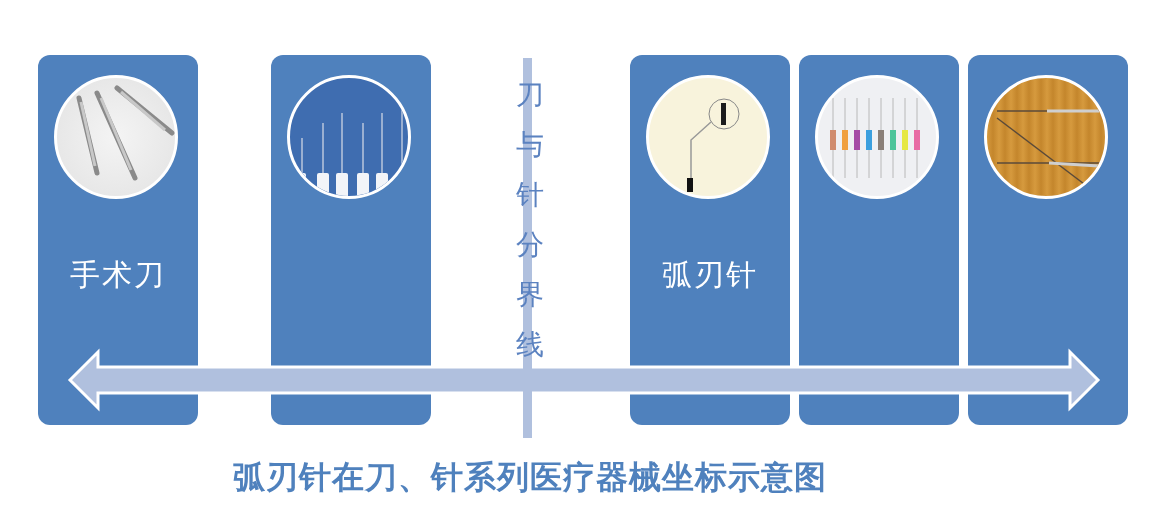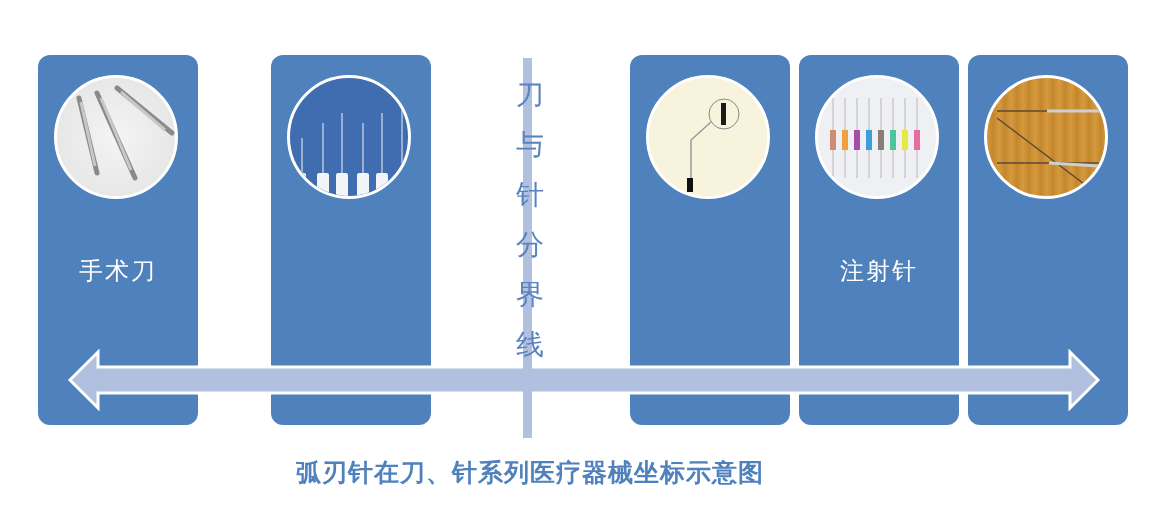--- a/index.html
+++ b/index.html
@@ -1,23 +1,23 @@
 <!DOCTYPE html>
 <html><head>
 <meta charset="utf-8">
 <style>
   html,body{margin:0;padding:0;background:#ffffff;}
   body{width:1176px;height:524px;position:relative;overflow:hidden;font-family:"DejaVu Sans",sans-serif;}
   .card{position:absolute;top:55px;width:160px;height:370px;background:#4f81bd;border-radius:12px;}
   .photo{position:absolute;left:16px;top:20px;width:124px;height:124px;border-radius:50%;border:3px solid #ffffff;overflow:hidden;box-sizing:border-box;}
-  .label{position:absolute;left:0;right:0;top:200px;text-align:center;color:#ffffff;font-size:24px;letter-spacing:2px;}
+  .label{position:absolute;left:0;right:0;top:200px;text-align:center;color:#ffffff;font-size:30px;letter-spacing:2px;}
   .divider{position:absolute;left:523px;top:58px;width:9px;height:380px;background:#b0c0de;}
   .vlabel{position:absolute;left:512px;top:70px;width:36px;color:#5b82c0;font-size:28px;line-height:50px;text-align:center;}
   .vlabel span{display:block;}
-  .caption{position:absolute;left:0;width:1060px;top:456px;text-align:center;color:#4f81bd;font-weight:bold;font-size:25px;font-family:"DejaVu Serif",serif;letter-spacing:1px;}
+  .caption{position:absolute;left:0;width:1060px;top:456px;text-align:center;color:#4f81bd;font-weight:bold;font-size:32px;font-family:"DejaVu Serif",serif;letter-spacing:1px;}
   svg.arrow{position:absolute;left:0;top:0;}
 </style>
 </head>
 <body>
 
 <div class="card" style="left:38px">
   <div class="photo" style="background:radial-gradient(circle at 50% 50%,#f4f4f4,#e2e2e2);">
     <svg width="118" height="118" viewBox="0 0 118 118">
       <g stroke="#8a8a8a" stroke-width="5" stroke-linecap="round">
         <line x1="22" y1="20" x2="40" y2="95"></line>
@@ -58,20 +58,21 @@
 
 <div class="card" style="left:630px">
   <div class="photo" style="background:#f8f3dc;">
     <svg width="118" height="118" viewBox="0 0 118 118">
       <circle cx="75" cy="36" r="15" fill="none" stroke="#888" stroke-width="1"></circle>
       <rect x="72" y="25" width="5" height="22" fill="#1b1b1b"></rect>
       <polyline points="62,44 42,62 42,100" fill="none" stroke="#999" stroke-width="1.5"></polyline>
       <rect x="38" y="100" width="6" height="14" fill="#111"></rect>
     </svg>
   </div>
+  <div class="label">弧刃针</div>
 </div>
 
 <div class="card" style="left:799px">
   <div class="photo" style="background:#eff0f3;">
     <svg width="118" height="118" viewBox="0 0 118 118">
       <g stroke="#b8b8b8" stroke-width="1">
         <line x1="15" y1="20" x2="15" y2="100"></line>
           <line x1="27" y1="20" x2="27" y2="100"></line>
         <line x1="39" y1="20" x2="39" y2="100"></line>
           <line x1="51" y1="20" x2="51" y2="100"></line>
@@ -83,21 +84,20 @@
       <rect x="12" y="52" width="6" height="20" fill="#d08c6e"></rect>
       <rect x="24" y="52" width="6" height="20" fill="#f0a040"></rect>
       <rect x="36" y="52" width="6" height="20" fill="#a64ca6"></rect>
       <rect x="48" y="52" width="6" height="20" fill="#3b9fde"></rect>
       <rect x="60" y="52" width="6" height="20" fill="#8a7f78"></rect>
       <rect x="72" y="52" width="6" height="20" fill="#4dc49a"></rect>
       <rect x="84" y="52" width="6" height="20" fill="#e6e844"></rect>
       <rect x="96" y="52" width="6" height="20" fill="#e86ba4"></rect>
     </svg>
   </div>
-  <div class="label">注射针</div>
 </div>
 
 <div class="card" style="left:968px">
   <div class="photo" style="background:repeating-linear-gradient(90deg,#d69a3e 0,#c4862c 6px,#d69a3e 12px);">
     <svg width="118" height="118" viewBox="0 0 118 118">
       <g stroke="#5a4a3a" stroke-width="1.5">
         <line x1="10" y1="33" x2="115" y2="33"></line>
         <line x1="10" y1="85" x2="115" y2="85"></line>
         <line x1="10" y1="40" x2="105" y2="112"></line>
       </g>

